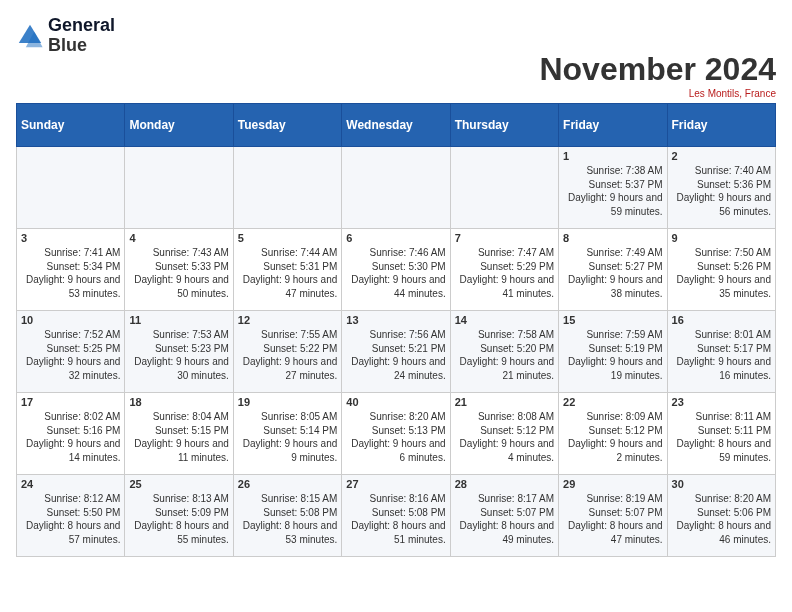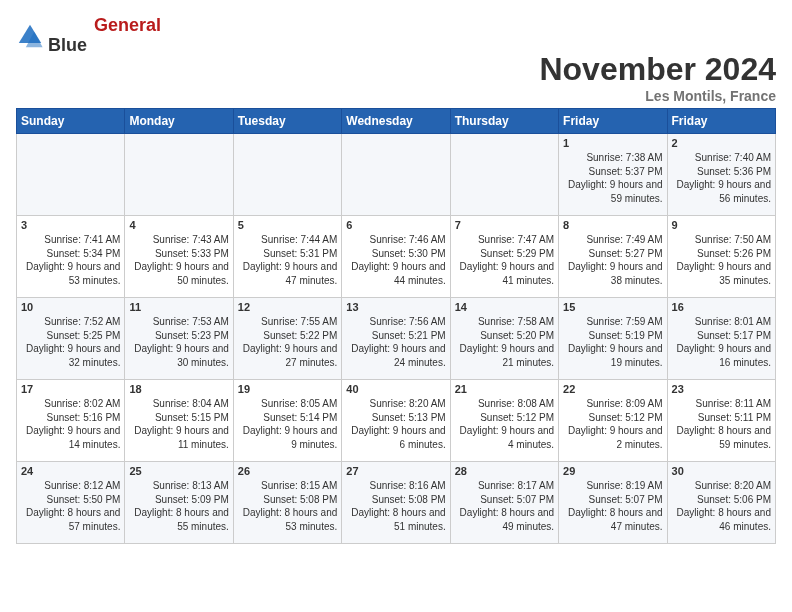--- a/index.html
+++ b/index.html
@@ -25,52 +25,50 @@
       align-items: center;
       gap: 4px;
     }
     .logo-text {
       font-size: 18px;
       font-weight: bold;
       color: #333;
       line-height: 1.1;
     }
     .logo-text span {
-      color: #b91c1c;
-      margin-left: 46px;
+      color: #0f172a;
     }
     .logo-icon {
       width: 28px;
       height: 28px;
     }
     .title-block {
       text-align: right;
     }
     .month-title {
       font-size: 32px;
       font-weight: bold;
       color: #333;
       margin-top: 35px;
     }
     .location {
-      font-size: 14px;
-      color: #737373;
-      font-weight: bold;
+      font-size: 10px;
+      color: #b91c1c;
     }
     table {
       width: 100%;
       border-collapse: collapse;
       table-layout: fixed;
     }
     thead tr th {
       background-color: #2563b0;
       color: #fff;
       font-size: 12px;
       font-weight: bold;
-      padding: 5px 4px;
+      padding: 14px 4px;
       text-align: left;
       border: 1px solid #1a4f9a;
     }
     tbody tr td {
       vertical-align: top;
       border: 1px solid #ccc;
       padding: 3px 4px;
       font-size: 10px;
       color: #333;
       background: #fff;

